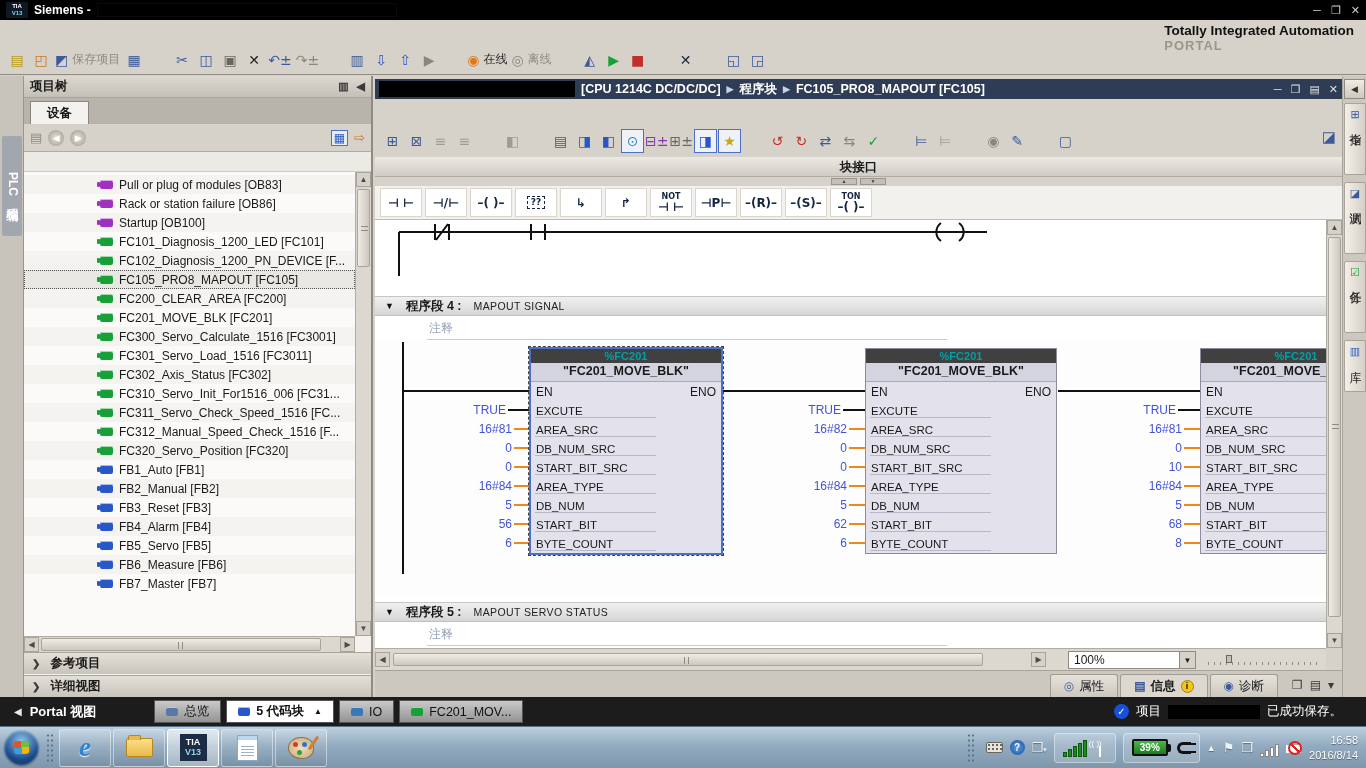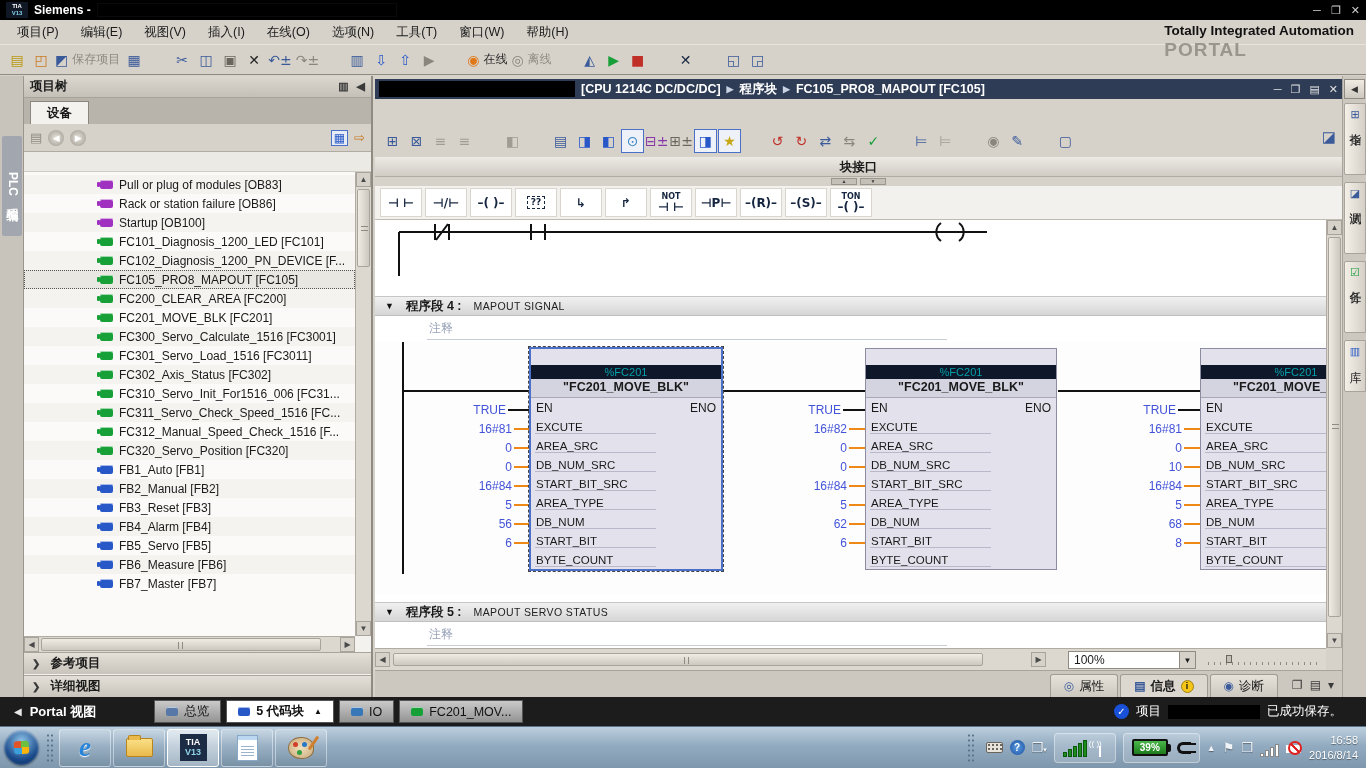--- a/index.html
+++ b/index.html
@@ -18,21 +18,21 @@
   .t-redact{width:300px;height:14px;border:1px solid #0a0a0a;}
   .winbtns{margin-left:auto;display:flex;gap:10px;color:#cfcfcf;font-size:11px;align-items:center;}
   .winbtns span{cursor:default;}
 
   
   .menubar{position:absolute;top:20px;left:0;right:0;height:25px;background:#d6d2ca;
     display:flex;align-items:center;padding-left:6px;border-bottom:1px solid #e8e4dc;}
   .menu-item{padding:3px 11px;font-size:12.5px;}
   .branding{position:absolute;top:23px;right:12px;text-align:left;z-index:6;line-height:1.15;}
   .branding .b1{font-size:13.5px;font-weight:bold;color:#111;}
-  .branding .b2{font-size:19px;font-weight:bold;color:#9a968e;letter-spacing:1px;}
+  .branding .b2{font-size:13px;font-weight:bold;color:#9a968e;letter-spacing:1px;}
 
   
   .toolbar{position:absolute;top:45px;left:0;right:0;height:30px;background:#d6d2ca;
     border-bottom:1px solid #8f8b83;display:flex;align-items:center;padding-left:5px;}
   .tb-btn{min-width:24px;height:23px;display:flex;align-items:center;justify-content:center;
     gap:4px;padding:0 2px;font-size:14px;}
   .tb-btn .glyph{font-family:"DejaVu Sans",sans-serif;}
   .tb-btn .tlabel{font-size:12px;color:#2a2a2a;}
   .tb-btn .tlabel:empty{display:none;}
   .tb-btn.dim .tlabel{color:#8f8b83;}
@@ -135,22 +135,22 @@
   .hwire{position:absolute;height:2px;background:#111;top:48px;}
 
   .fcwrap{position:absolute;top:6px;width:287px;}
   .fcgutter{position:absolute;left:0;top:0;width:95px;height:204px;}
   .gv-row{position:absolute;right:0;height:19px;display:flex;align-items:center;justify-content:flex-end;}
   .gv-val{color:#4353d8;font-size:12px;margin-right:2px;}
   .gv-stub{width:16px;height:2px;background:#f08818;display:inline-block;}
   .gv-stub.bool{background:#111;width:22px;}
   .fcbox{position:absolute;left:95px;top:0;width:192px;background:#e3e2ec;border:1px solid #8c8ca0;}
   .fcbox.selected{border:2px solid #4a70c8;outline:1px dashed #444;margin-left:-1px;margin-top:-1px;width:194px;}
-  .fc-call{height:14px;text-align:center;color:#00a0a8;font-weight:normal;font-size:11px;
-    background:#0f172a;line-height:14px;margin-top:16px;}
+  .fc-call{height:14px;text-align:center;color:#00a0a8;font-weight:bold;font-size:11px;
+    background:#404040;line-height:14px;}
   .fc-name{height:19px;text-align:center;font-weight:bold;font-size:12.5px;background:#d4d4e1;
     line-height:17px;border-bottom:1px solid #a8a8b8;}
   .fc-enrow{height:19px;display:flex;justify-content:space-between;align-items:center;
     padding:0 5px;font-size:12px;}
   .fc-prow{height:19px;display:flex;align-items:center;padding-left:5px;font-size:11.5px;position:relative;}
   .fc-prow::after{content:"";position:absolute;left:4px;right:34%;bottom:2px;border-bottom:1px solid #b8b8c8;}
 
   .ed-hscroll{position:absolute;left:0;right:16px;bottom:27px;height:22px;background:#dcd8d0;
     border-top:1px solid #b0aca4;display:flex;align-items:center;}
   .zoom-box{position:absolute;right:130px;top:2px;width:128px;height:18px;background:#fff;
@@ -280,32 +280,20 @@
     </span>
     <span class="t-title">Siemens -</span>
     <span class="redact t-redact"></span>
     <span class="winbtns">
       <span>─</span>
       <span>❐</span>
       <span>✕</span>
     </span>
   </div>
 
-  <div class="menubar">
-
-  <span class="menu-item">项目(P)</span>
-      <span class="menu-item">编辑(E)</span>
-      <span class="menu-item">视图(V)</span>
-      <span class="menu-item">插入(I)</span>
-      <span class="menu-item">在线(O)</span>
-      <span class="menu-item">选项(N)</span>
-      <span class="menu-item">工具(T)</span>
-      <span class="menu-item">窗口(W)</span>
-      <span class="menu-item">帮助(H)</span>
-    </div>
   <div class="branding">
     <div class="b1">Totally Integrated Automation</div>
     <div class="b2">PORTAL</div>
   </div>
 
   <div class="toolbar">
 
       <span class="tb-btn">
         <span class="glyph" style="color: rgb(184, 152, 16);">▤</span>
 

